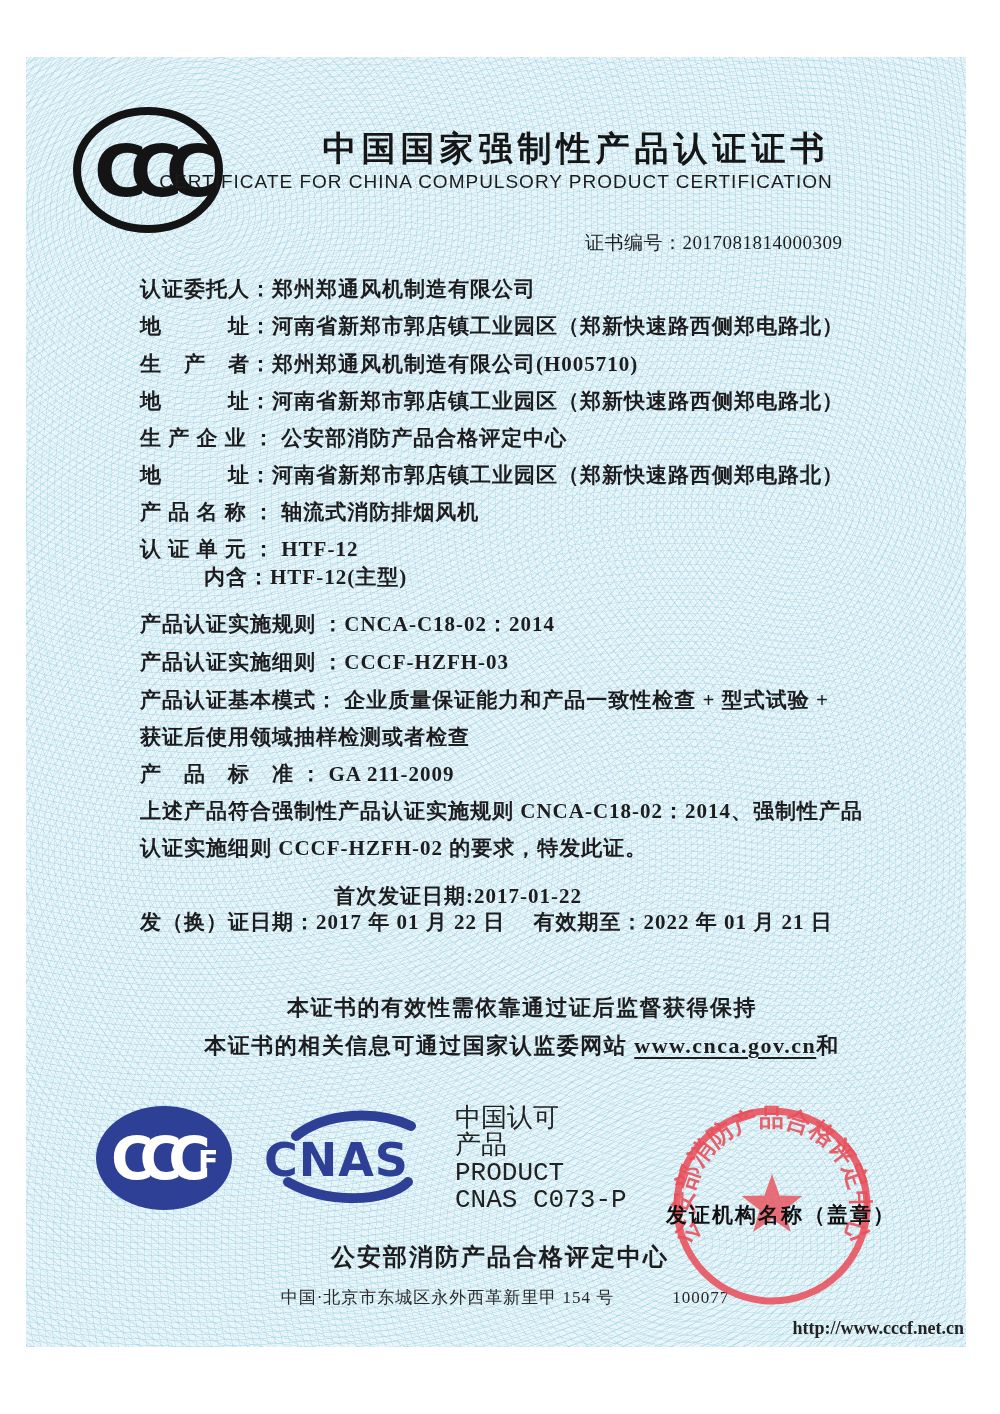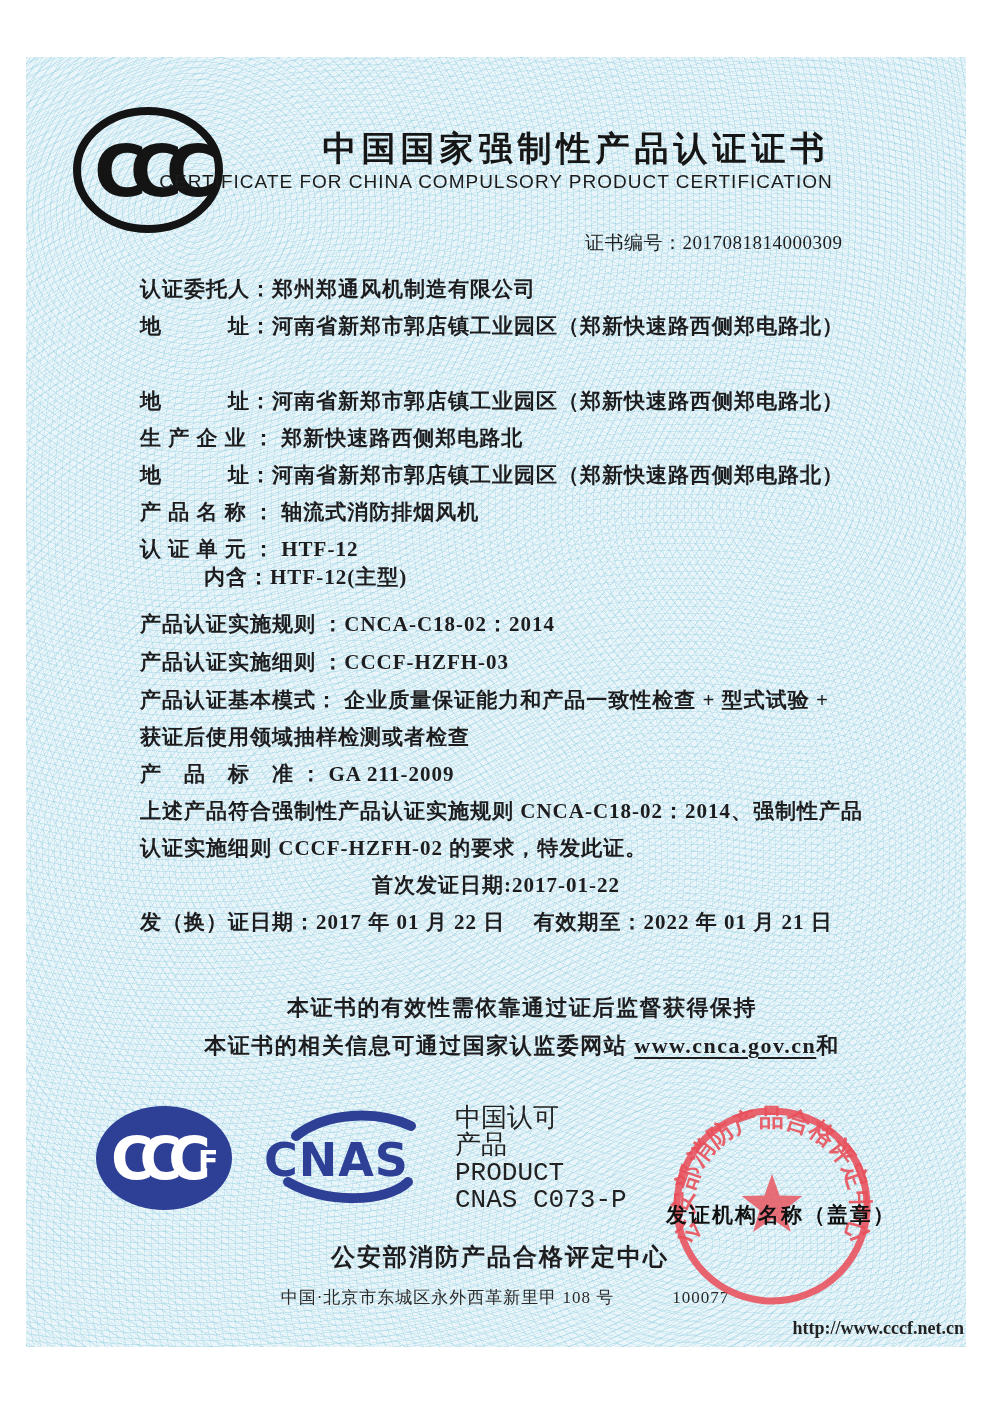--- a/index.html
+++ b/index.html
@@ -13,21 +13,21 @@
           repeating-radial-gradient(circle at 35% 62%, rgba(116,193,218,.20) 0 1px, rgba(255,255,255,0) 1px 6px),
           repeating-radial-gradient(circle at 70% 92%, rgba(116,193,218,.22) 0 1px, rgba(255,255,255,0) 1px 7px);}
   .abs{position:absolute;}
   .title{left:180px;top:69px;width:740px;text-align:center;font-size:34px;font-weight:700;
          letter-spacing:5px;color:#161616;}
   .subtitle{left:0;top:114px;width:940px;text-align:center;font-size:19px;letter-spacing:1px;
             font-family:"Liberation Sans","DejaVu Sans",sans-serif;color:#1c1c1c;}
   .certno{left:559px;top:173px;font-size:19px;letter-spacing:.5px;}
   .bl{left:114px;font-size:21px;font-weight:600;letter-spacing:1px;white-space:nowrap;}
   .bl.indent{left:178px;}
-  .bl.first-issue{left:346px;}
+  .bl.first-issue{left:308px;margin-top:11px;}
   .stmt{left:26px;width:940px;text-align:center;font-size:22px;font-weight:600;letter-spacing:1.5px;}
   .u{text-decoration:underline;text-underline-offset:4px;text-decoration-thickness:2px;}
   .accred{left:429px;top:1049px;font-size:26px;line-height:27px;
           font-family:Liberation Mono, monospace;color:#222;}
   .stamp-label{left:640px;top:1144px;font-size:21px;font-weight:700;letter-spacing:2px;color:#111;z-index:5;}
   .stamp-wrap{left:644px;top:1047px;width:204px;height:204px;z-index:4;}
   .f-org{left:0;top:1184px;width:948px;text-align:center;font-size:24px;font-weight:700;letter-spacing:2px;}
   .f-addr{left:10px;top:1229px;width:938px;text-align:center;font-size:17px;letter-spacing:1px;color:#2a2a2a;}
   .f-url{left:0;top:1261px;width:938px;text-align:right;font-size:18px;font-weight:600;color:#222;}
 </style>
@@ -41,22 +41,23 @@
       <ellipse cx="80" cy="67" rx="71" ry="59" fill="none" stroke="#141414" stroke-width="8"></ellipse>
       <text x="26" y="93" font-family="DejaVu Sans, sans-serif" font-size="72" font-weight="700" fill="#141414" letter-spacing="-17">CCC</text>
     </svg>
 
     <div class="abs subtitle">CERTIFICATE FOR CHINA COMPULSORY PRODUCT CERTIFICATION</div>
     <div class="abs title">中国国家强制性产品认证证书</div>
     <div class="abs certno">证书编号：2017081814000309</div>
 
     <div class="abs bl" style="top:218px">认证委托人：郑州郑通风机制造有限公司</div>
     <div class="abs bl" style="top:255px">地　　　址：河南省新郑市郭店镇工业园区（郑新快速路西侧郑电路北）</div>
+    <div class="abs bl" style="top:293px">生　产　者：郑州郑通风机制造有限公司(H005710)</div>
     <div class="abs bl" style="top:330px">地　　　址：河南省新郑市郭店镇工业园区（郑新快速路西侧郑电路北）</div>
-    <div class="abs bl" style="top:367px">生 产 企 业 ： 郑新快速路西侧郑电路北</div>
+    <div class="abs bl" style="top:367px">生 产 企 业 ： 公安部消防产品合格评定中心</div>
     <div class="abs bl" style="top:404px">地　　　址：河南省新郑市郭店镇工业园区（郑新快速路西侧郑电路北）</div>
     <div class="abs bl" style="top:441px">产 品 名 称 ： 轴流式消防排烟风机</div>
     <div class="abs bl" style="top:478px">认 证 单 元 ： HTF-12</div>
     <div class="abs bl indent" style="top:506px">内含：HTF-12(主型)</div>
     <div class="abs bl" style="top:553px">产品认证实施规则 ：CNCA-C18-02：2014</div>
     <div class="abs bl" style="top:591px">产品认证实施细则 ：CCCF-HZFH-03</div>
     <div class="abs bl" style="top:629px">产品认证基本模式： 企业质量保证能力和产品一致性检查 + 型式试验 +</div>
     <div class="abs bl" style="top:666px">获证后使用领域抽样检测或者检查</div>
     <div class="abs bl" style="top:703px">产　品　标　准 ：  GA 211-2009</div>
     <div class="abs bl" style="top:740px">上述产品符合强制性产品认证实施规则 CNCA-C18-02：2014、强制性产品</div>
@@ -90,17 +91,17 @@
       <circle cx="102" cy="102" r="95" fill="none" stroke="#e8505b" stroke-width="7" opacity="0.88"></circle>
       <path id="stamp-arc" d="M 29.5 135.8 A 80 80 0 1 1 174.5 135.8" fill="none"></path>
       <text font-size="25" font-weight="700" fill="#e8505b" opacity="0.9">
         <textPath href="#stamp-arc" startOffset="0" textLength="320" lengthAdjust="spacingAndGlyphs">公安部消防产品合格评定中心</textPath>
       </text>
       <polygon opacity="0.82" fill="#e8505b" points="102,70 109.6,91.5 132.4,92.1 114.4,106 120.8,127.9 102,115 83.2,127.9 89.6,106 71.6,92.1 94.4,91.5"></polygon>
     </svg>
     <div class="abs stamp-label">发证机构名称（盖章）</div>
 
     <div class="abs f-org">公安部消防产品合格评定中心</div>
-    <div class="abs f-addr"><span>中国·北京市东城区永外西革新里甲 108 号</span><span style="display:inline-block;width:58px;"></span><span>100077</span></div>
+    <div class="abs f-addr"><span>中国·北京市东城区永外西革新里甲 154 号</span><span style="display:inline-block;width:58px;"></span><span>100077</span></div>
     <div class="abs f-url">http://www.cccf.net.cn</div>
 
   </div>
 </div>
 
 </body></html>

